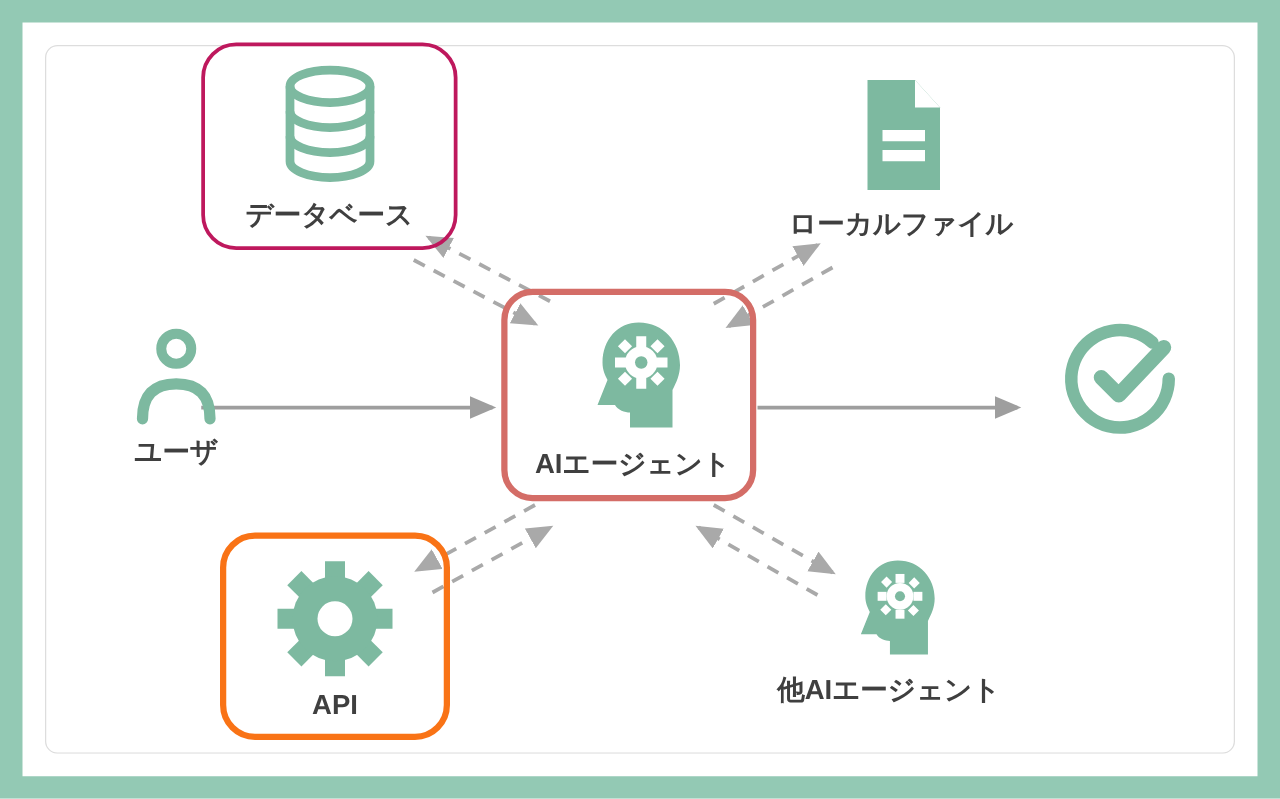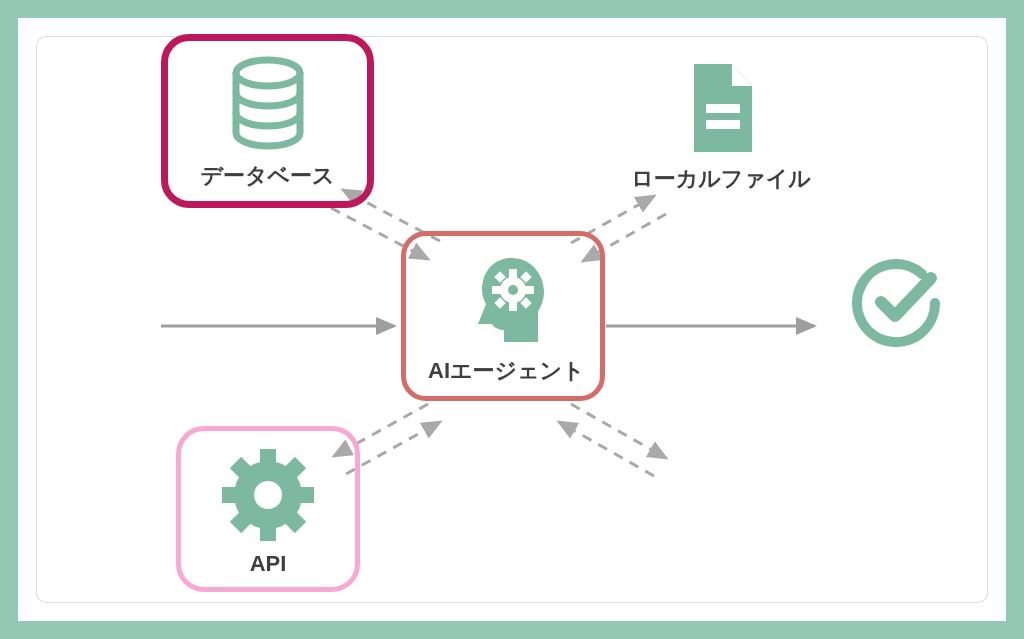--- a/index.html
+++ b/index.html
@@ -42,23 +42,23 @@
   .icon {
     display: block;
     margin: 0 auto;
   }
   .fill-green { fill: #7db9a0; }
 
   .box {
     border-radius: 28px;
     padding: 14px 22px 10px 22px;
   }
-  .box-blue   { border: 7px solid #be185d; }
+  .box-blue   { border: 3px solid #be185d; }
   .box-red    { border: 5px solid #d46d67; }
-  .box-teal   { border: 5px solid #f9a8d4; }
+  .box-teal   { border: 5px solid #f97316; }
 
   svg.connections {
     position: absolute;
     left: 0; top: 0;
     width: 100%; height: 100%;
     pointer-events: none;
   }
   .solid-arrow {
     stroke: #9e9e9e;
     stroke-width: 3;
@@ -102,20 +102,27 @@
       <line class="dashed-arrow" x1="535" y1="207" x2="618" y2="160" marker-end="url(#ahd)"></line>
       <line class="dashed-arrow" x1="630" y1="178" x2="547" y2="225" marker-end="url(#ahd)"></line>
 
       <line class="dashed-arrow" x1="392" y1="368" x2="298" y2="420" marker-end="url(#ahd)"></line>
       <line class="dashed-arrow" x1="310" y1="438" x2="404" y2="386" marker-end="url(#ahd)"></line>
 
       <line class="dashed-arrow" x1="535" y1="368" x2="630" y2="422" marker-end="url(#ahd)"></line>
       <line class="dashed-arrow" x1="618" y1="440" x2="523" y2="386" marker-end="url(#ahd)"></line>
     </svg>
 
+    <div class="node" style="left:45px; top:225px; width:120px;">
+      <svg class="icon" width="70" height="80" viewBox="0 0 70 80">
+        <circle cx="35" cy="18" r="12" fill="none" stroke="#7db9a0" stroke-width="8"></circle>
+        <path d="M8 74 Q8 46 35 46 Q62 46 62 74" fill="none" stroke="#7db9a0" stroke-width="9" stroke-linecap="round"></path>
+      </svg>
+      <div class="label">ユーザ</div>
+    </div>
 
     <div class="node box box-blue" style="left:125px; top:-2px; width:155px;">
       <svg class="icon" width="90" height="100" viewBox="0 0 90 100">
         <ellipse cx="45" cy="18" rx="32" ry="13" fill="none" stroke="#7db9a0" stroke-width="7"></ellipse>
         <path d="M13 18 V78 A32 13 0 0 0 77 78 V18" fill="none" stroke="#7db9a0" stroke-width="7"></path>
         <path d="M13 38 A32 13 0 0 0 77 38" fill="none" stroke="#7db9a0" stroke-width="7"></path>
         <path d="M13 58 A32 13 0 0 0 77 58" fill="none" stroke="#7db9a0" stroke-width="7"></path>
       </svg>
       <div class="label">データベース</div>
     </div>
@@ -180,15 +187,42 @@
             <path d="M-46 -8 V8 H-32 V-8 Z"></path>
             <path d="M32 -8 V8 H46 V-8 Z"></path>
           </g>
           <circle r="34"></circle>
         </g>
         <circle cx="50" cy="50" r="14" fill="#ffffff"></circle>
       </svg>
       <div class="label">API</div>
     </div>
 
+    <div class="node" style="left:560px; top:405px; width:230px;">
+      <svg class="icon" width="85" height="90" viewBox="0 0 95 100">
+        <path class="fill-green" d="M55 8
+          C75 8 88 24 88 42
+          C88 50 85 56 82 62
+          L82 92 L48 92 L48 80
+          C44 80 38 78 36 74
+          L22 74 L30 54
+          C28 50 26 46 26 40
+          C26 22 38 8 55 8 Z"></path>
+        <g transform="translate(57,40)">
+          <circle r="12" fill="#ffffff"></circle>
+          <g fill="#ffffff">
+            <rect x="-4" y="-20" width="8" height="8"></rect>
+            <rect x="-4" y="12" width="8" height="8"></rect>
+            <rect x="-20" y="-4" width="8" height="8"></rect>
+            <rect x="12" y="-4" width="8" height="8"></rect>
+            <rect x="-16" y="-16" width="7" height="7" transform="rotate(45 -12 -12)"></rect>
+            <rect x="9" y="-16" width="7" height="7" transform="rotate(45 12 -12)"></rect>
+            <rect x="-16" y="9" width="7" height="7" transform="rotate(45 -12 12)"></rect>
+            <rect x="9" y="9" width="7" height="7" transform="rotate(45 12 12)"></rect>
+          </g>
+          <circle r="4.5" class="fill-green"></circle>
+        </g>
+      </svg>
+      <div class="label">他AIエージェント</div>
+    </div>
 
   </div>
 </div>
 
 </body></html>

